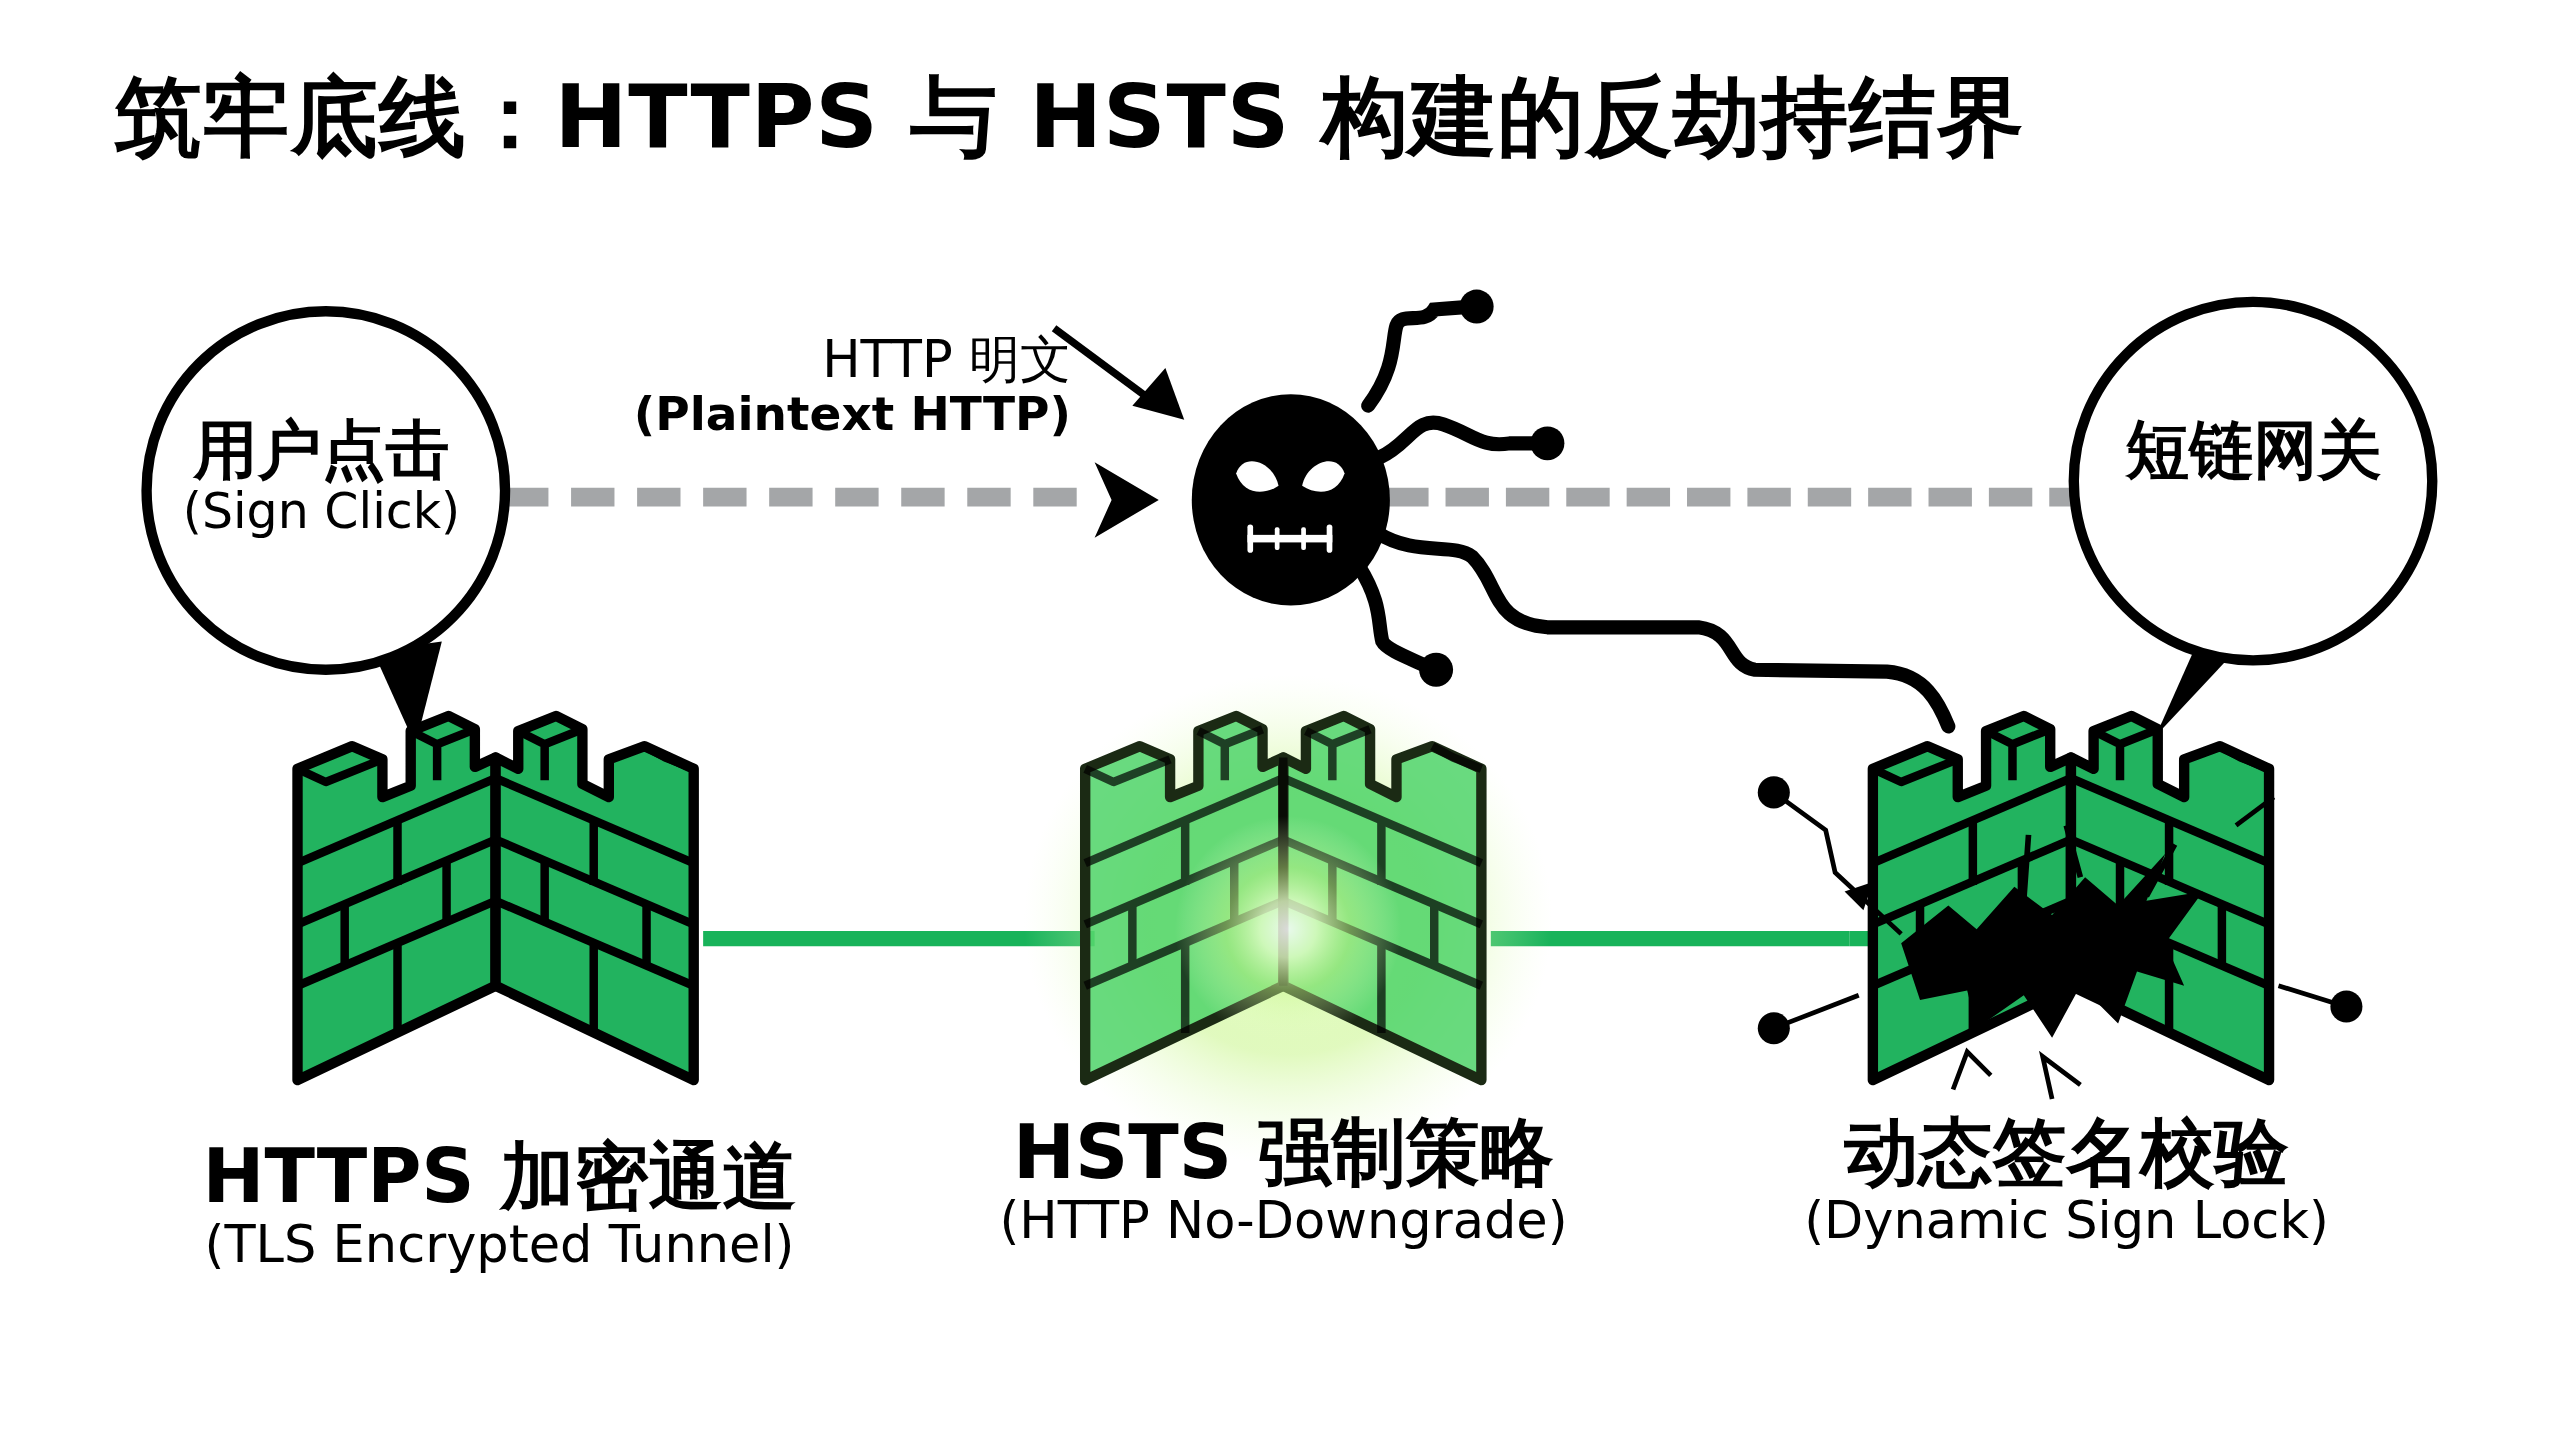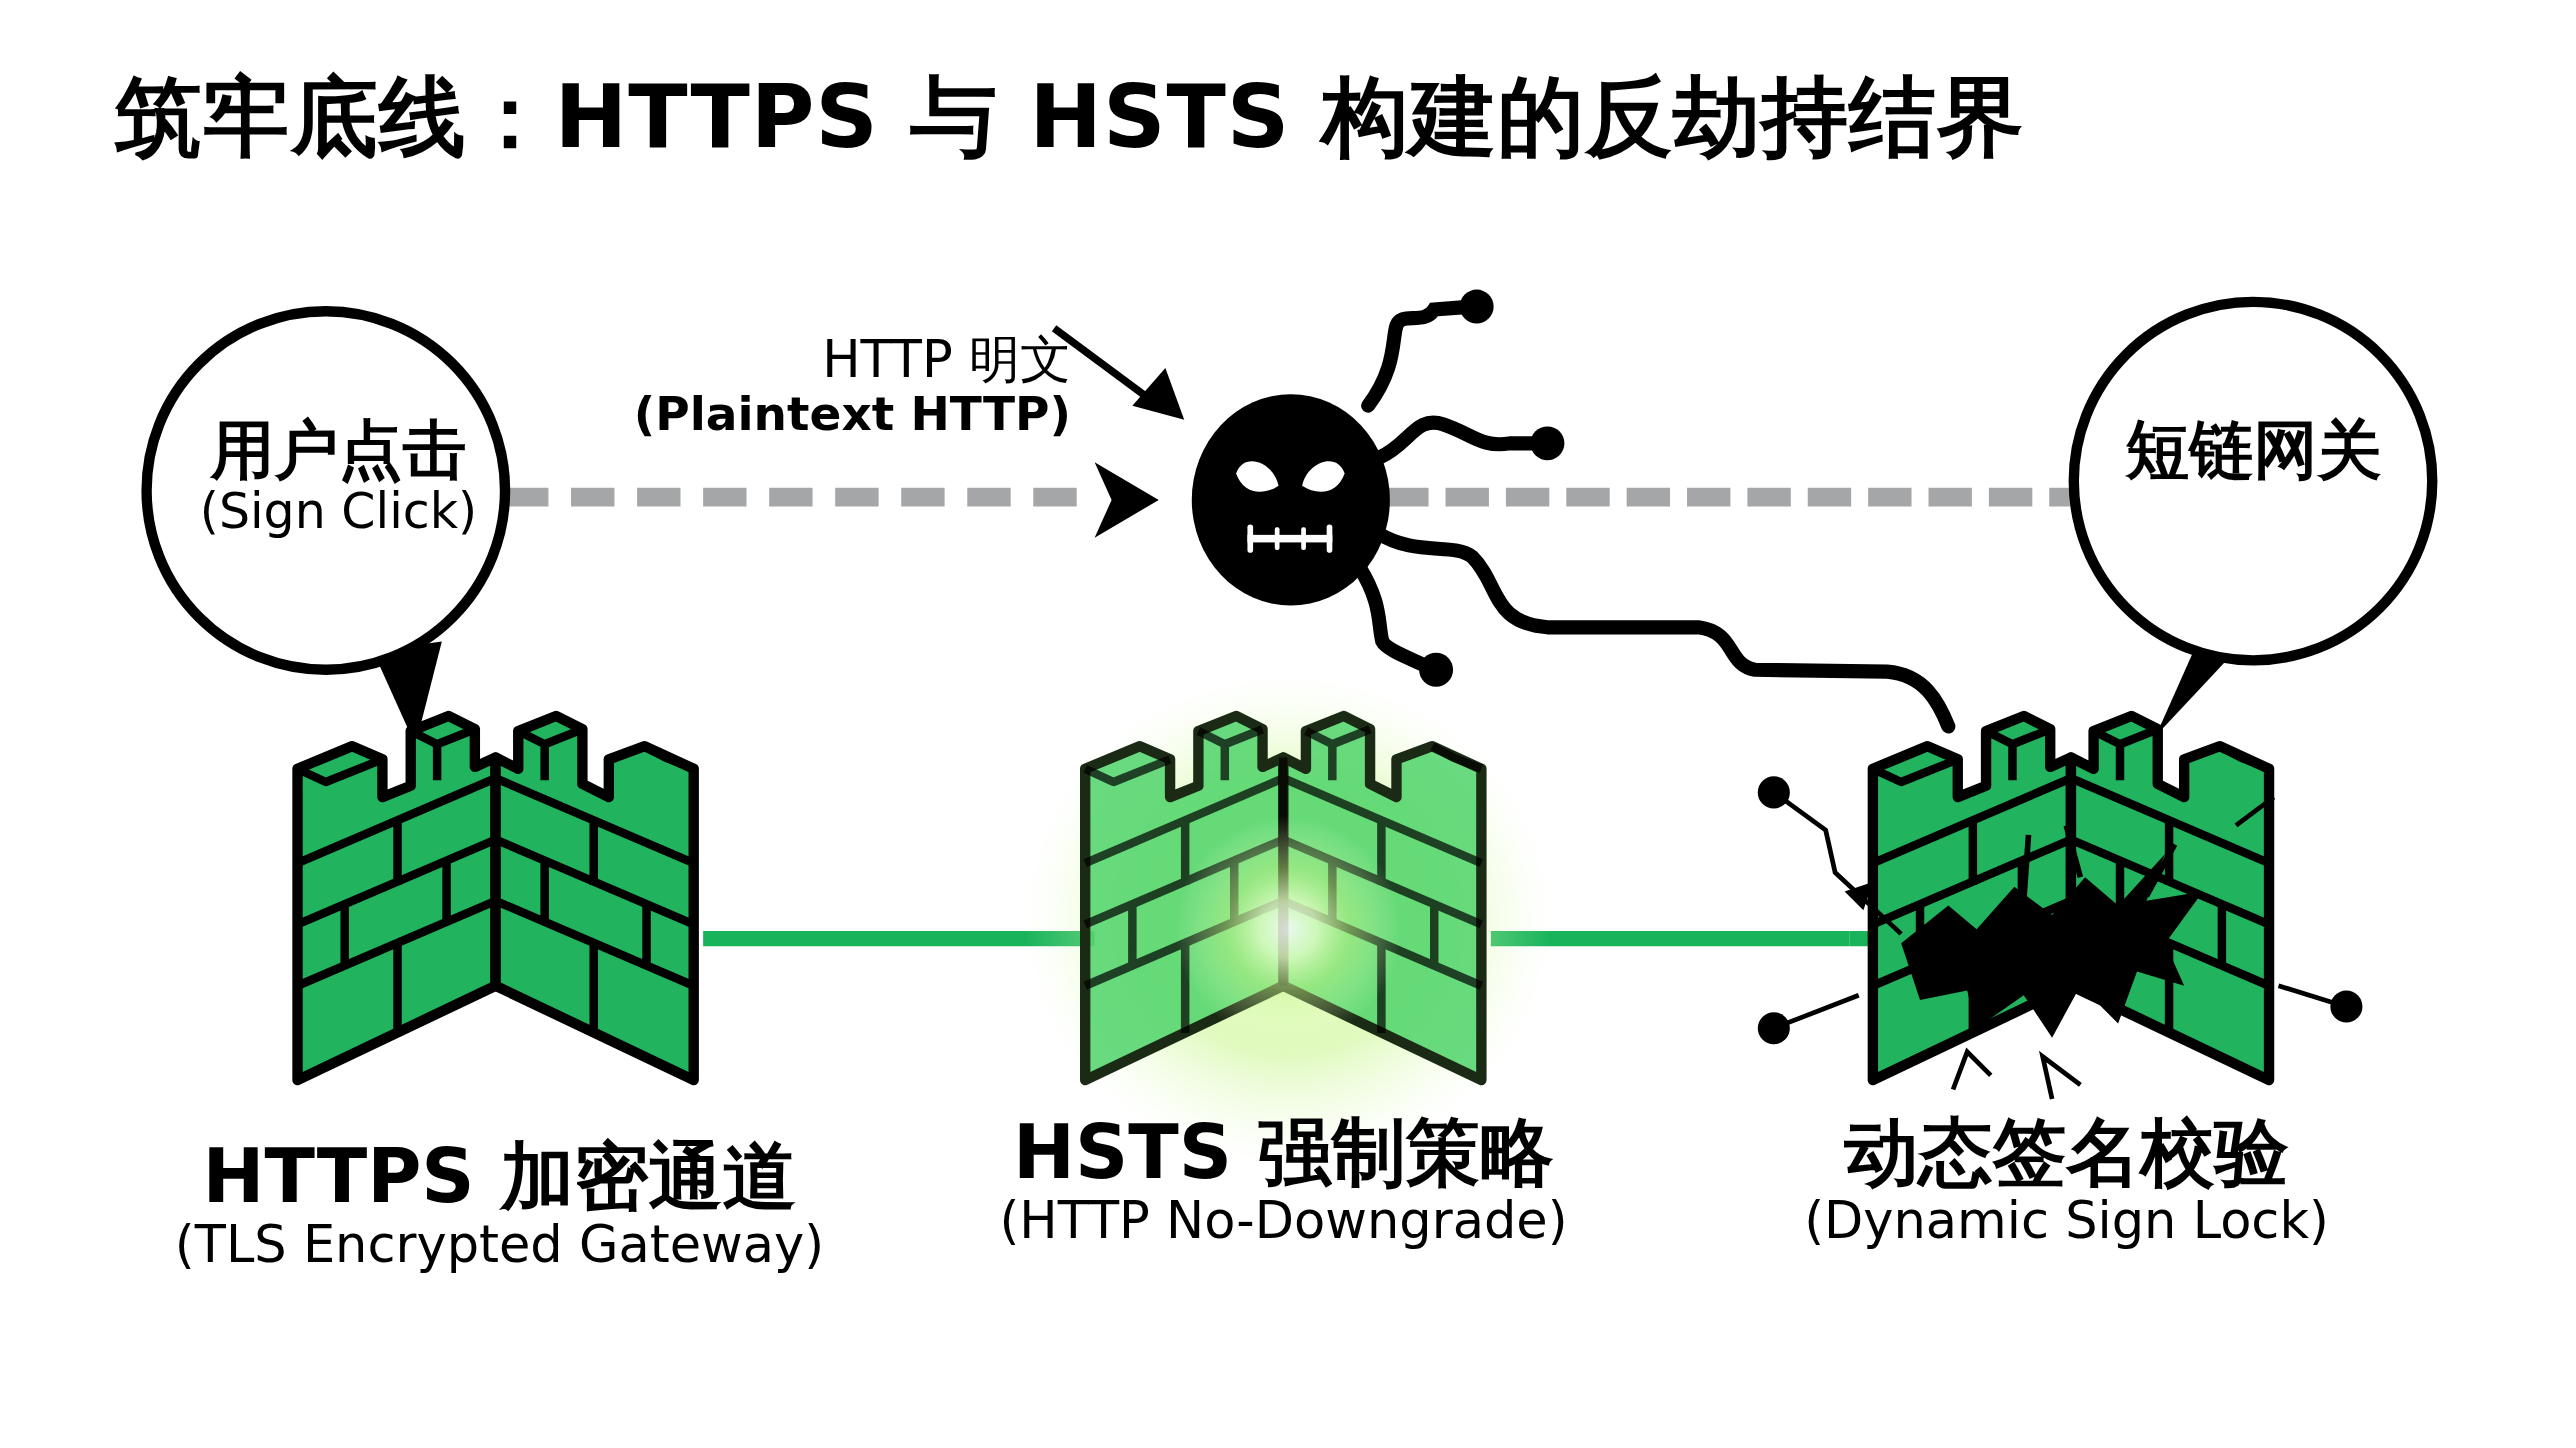--- a/index.html
+++ b/index.html
@@ -141,37 +141,37 @@
       <path d="M200,410 L190,365 L230,395"></path>
       <path d="M395,120 L435,90"></path>
     </g>
     <circle cx="-95" cy="85" r="17" fill="#000"></circle>
     <circle cx="-95" cy="335" r="17" fill="#000"></circle>
     <circle cx="512" cy="312" r="17" fill="#000"></circle>
     <path d="M-20,190 L10,180 L0,210 Z" fill="#000"></path>
   </g>
 </svg>
 
-<div class="txt" style="left:159px; top:415px; width:359px;">
+<div class="txt" style="left:142px; top:415px; width:359px;">
   <div class="bubble-main">用户点击</div>
   <div class="bubble-sub">(Sign Click)</div>
 </div>
 
 <div class="txt" style="left:2074px; top:415px; width:359px;">
   <div class="bubble-main">短链网关</div>
 </div>
 
 <div class="txt" style="left:590px; top:332px; width:481px;text-align:right;">
   <div class="flow-main">HTTP 明文</div>
   <div class="flow-sub">(Plaintext HTTP)</div>
 </div>
 
 <div class="txt" style="left:160px; top:1136px; width:679px;">
   <div class="label-main">HTTPS 加密通道</div>
-  <div class="label-sub">(TLS Encrypted Gateway)</div>
+  <div class="label-sub">(TLS Encrypted Tunnel)</div>
 </div>
 
 <div class="txt" style="left:944px; top:1112px; width:679px;">
   <div class="label-main">HSTS 强制策略</div>
   <div class="label-sub">(HTTP No-Downgrade)</div>
 </div>
 
 <div class="txt" style="left:1727px; top:1112px; width:679px;">
   <div class="label-main">动态签名校验</div>
   <div class="label-sub">(Dynamic Sign Lock)</div>

